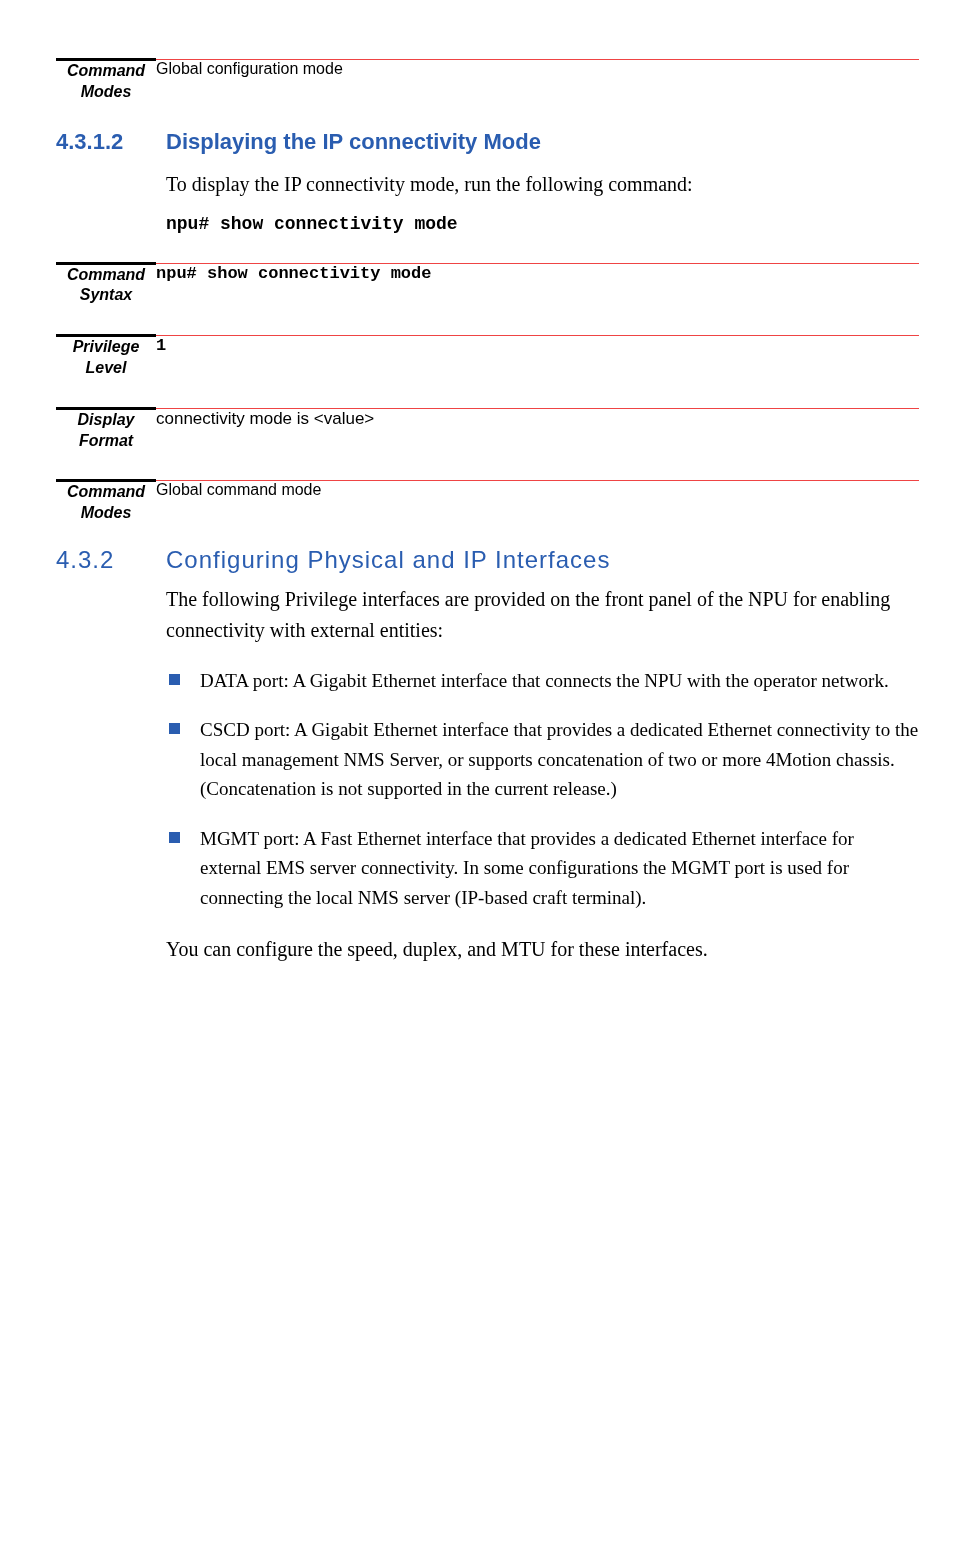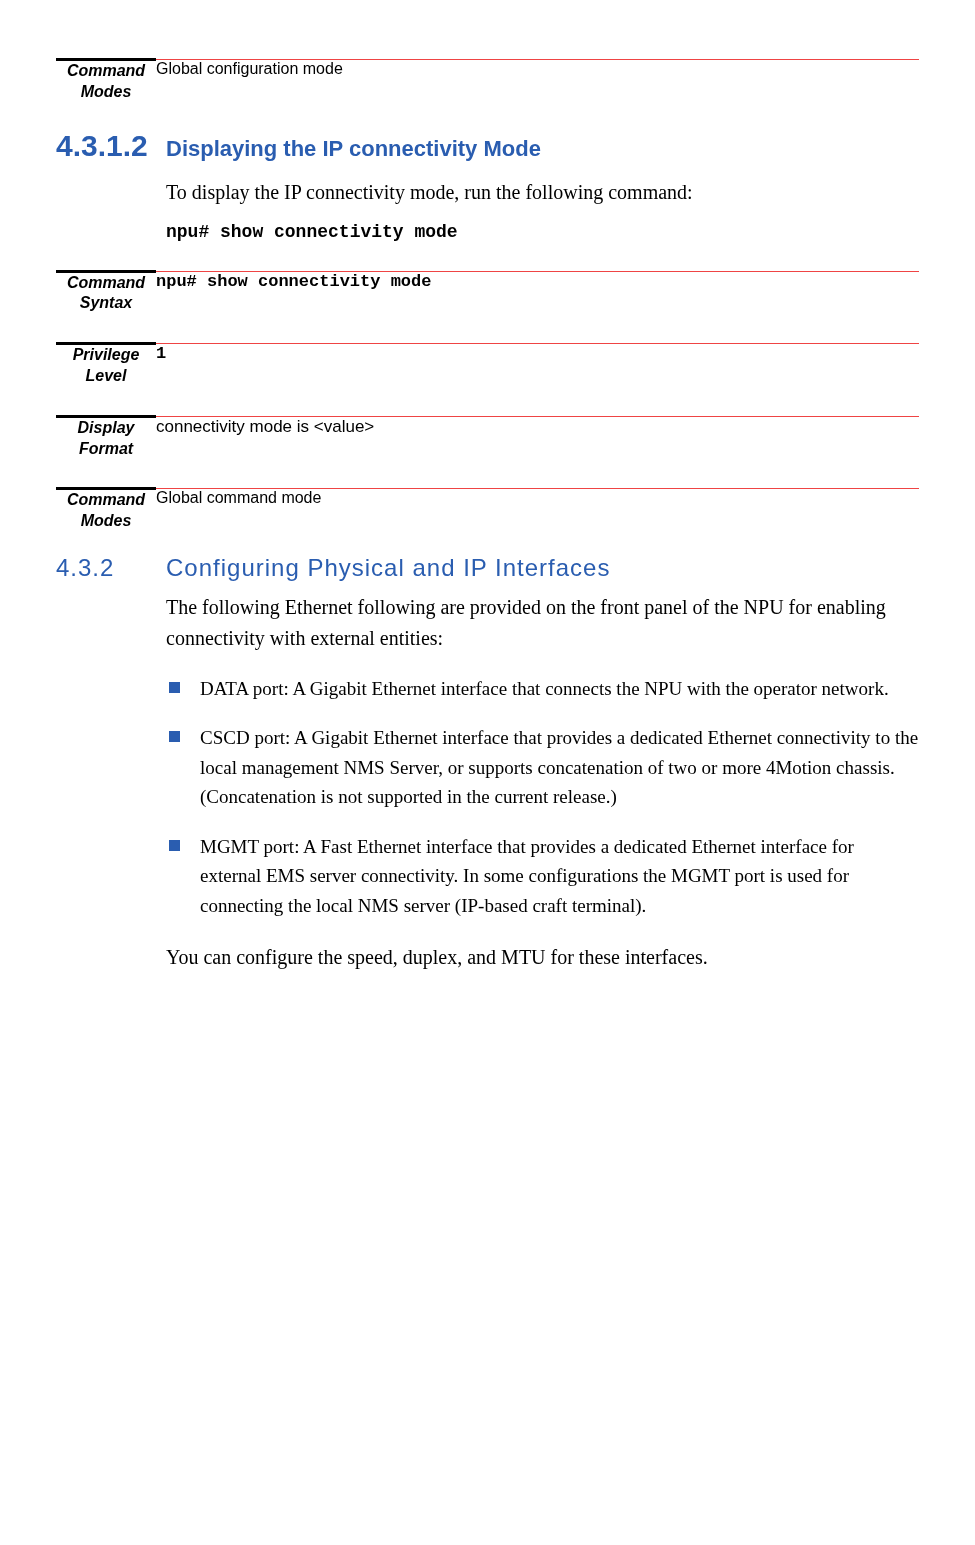--- a/index.html
+++ b/index.html
@@ -79,21 +79,21 @@
     margin-top: 26px;
   }
   .sec-num {
     width: 110px;
     flex: 0 0 110px;
   }
   .sec-num-4312 {
     color: #2a5db0;
     font-family: Arial, Helvetica, sans-serif;
     font-weight: bold;
-    font-size: 30px;
+    font-size: 22px;
   }
   .sec-title-4312 {
     color: #2a5db0;
     font-family: Arial, Helvetica, sans-serif;
     font-weight: bold;
     font-size: 22px;
   }
   .sec-num-432 {
     color: #2a5db0;
     font-family: Verdana, Geneva, sans-serif;
@@ -268,21 +268,21 @@
       </td>
     </tr>
   </tbody>
     </table>
 
   <div class="sec-row" style="margin-top:22px;">
     <div class="sec-num"><span class="sec-num-432">4.3.2</span></div>
     <div><span class="sec-title-432">Configuring Physical and IP Interfaces</span></div>
   </div>
   <div class="content">
-    <p class="body-text" style="margin-top:10px;">The following Ethernet following are provided on the front panel of the NPU for enabling connectivity with external entities:</p>
+    <p class="body-text" style="margin-top:10px;">The following Privilege interfaces are provided on the front panel of the NPU for enabling connectivity with external entities:</p>
     <ul class="blue-list">
       <li>DATA port: A Gigabit Ethernet interface that connects the NPU with the operator network.</li>
       <li>CSCD port: A Gigabit Ethernet interface that provides a dedicated Ethernet connectivity to the local management NMS Server, or supports concatenation of two or more 4Motion chassis. (Concatenation is not supported in the current release.)</li>
       <li>MGMT port: A Fast Ethernet interface that provides a dedicated Ethernet interface for external EMS server connectivity. In some configurations the MGMT port is used for connecting the local NMS server (IP-based craft terminal).</li>
     </ul>
     <p class="body-text" style="margin-top:22px;">You can configure the speed, duplex, and MTU for these interfaces.</p>
   </div>
 
   <div class="footer">
     <span class="footer-left">4Motion</span>

